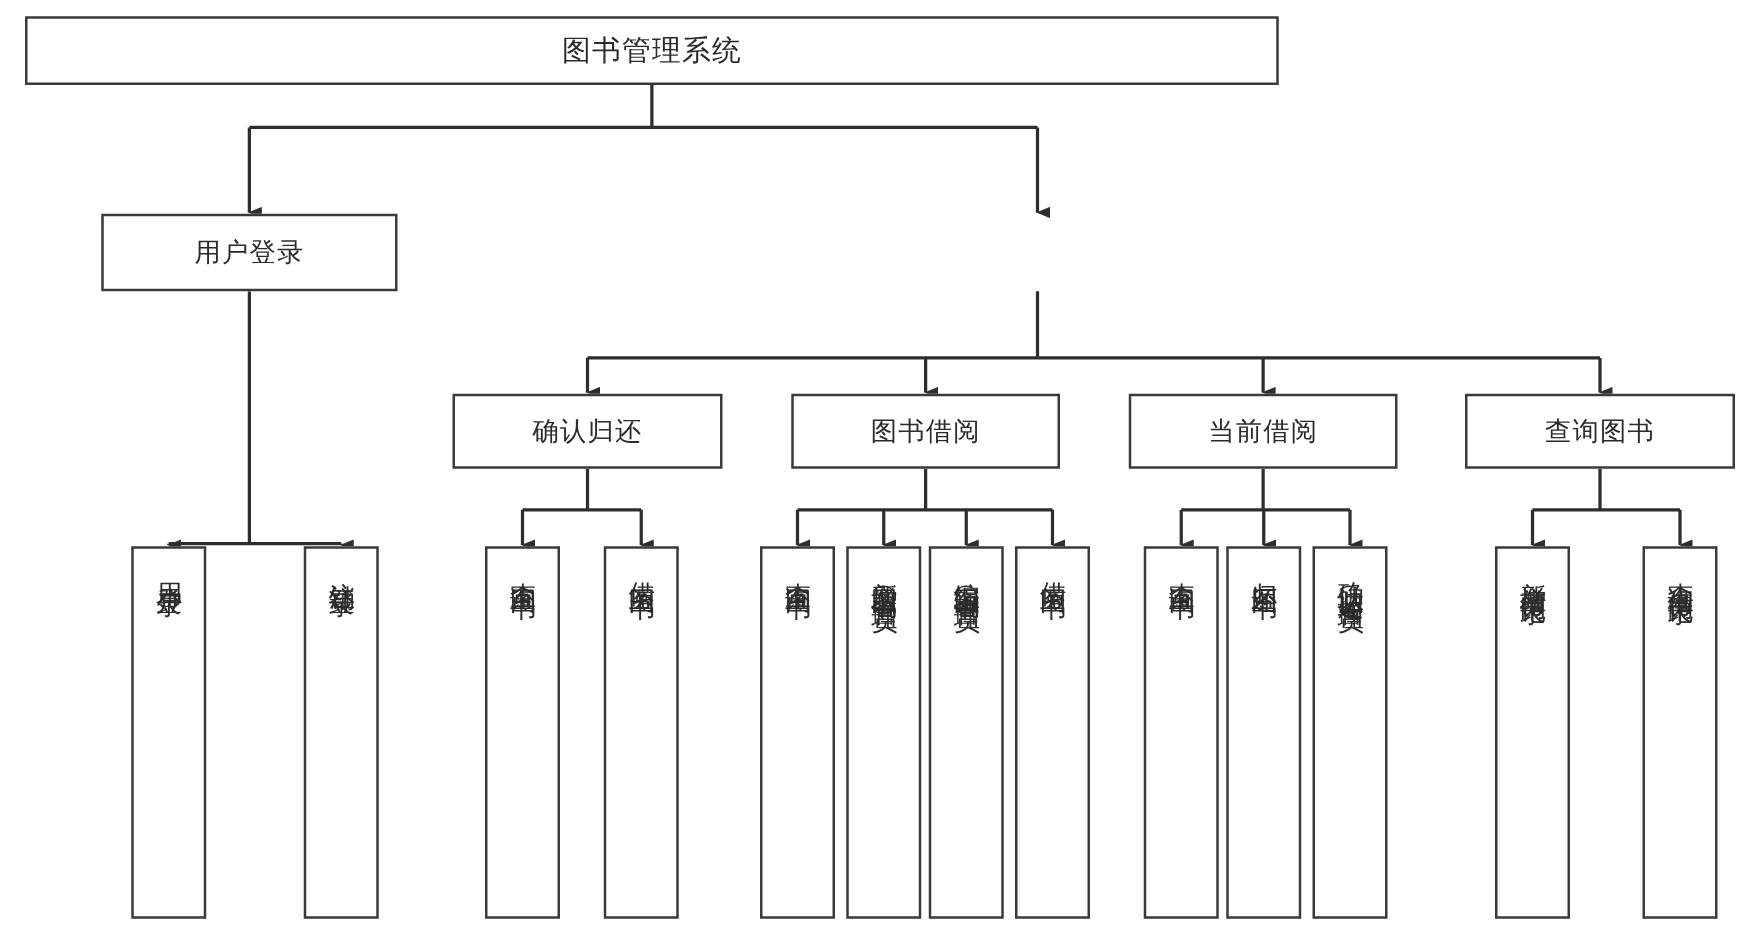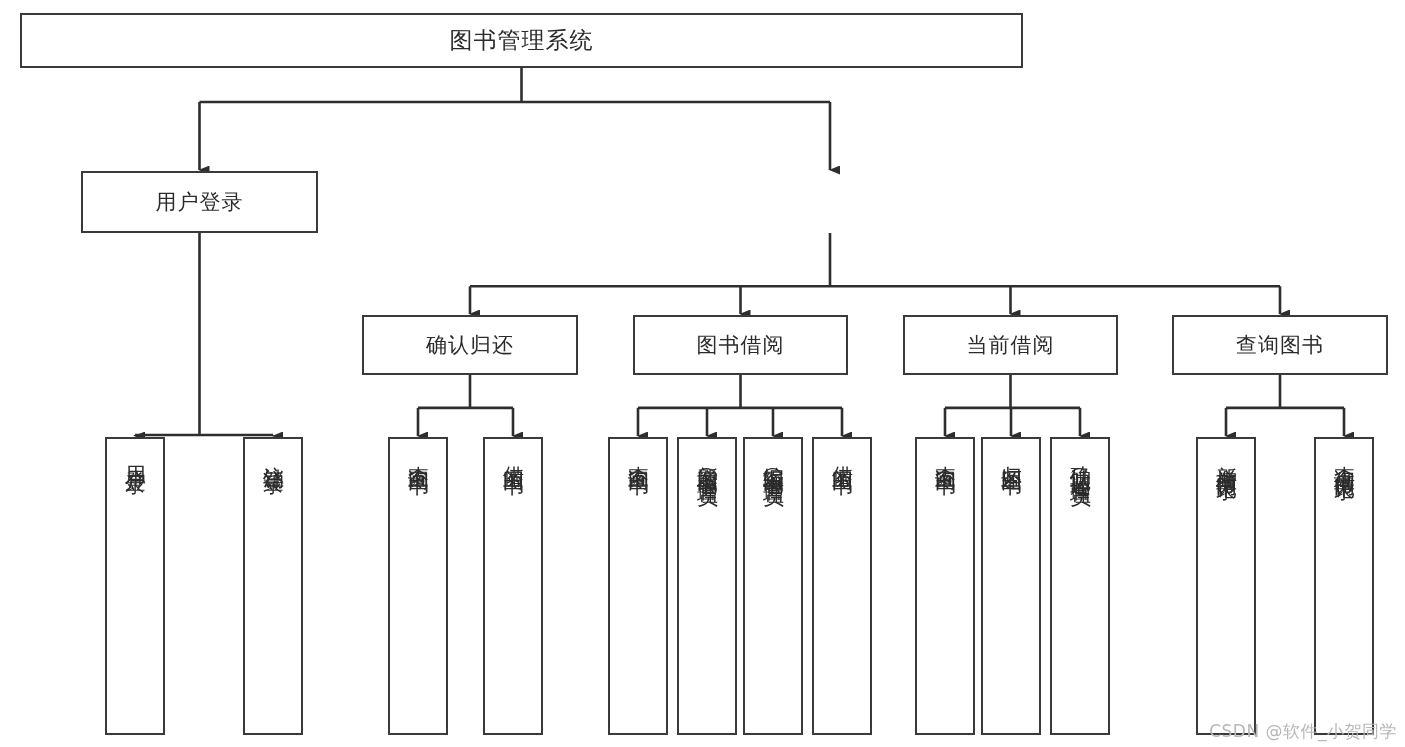--- a/index.html
+++ b/index.html
@@ -179,14 +179,13 @@
   <div class="node leaf" style="left:1050px; top:437px; width:60px; height:298px;">
     <span class="vlabel">确认归还（管理员）</span>
   </div>
   <div class="node leaf" style="left:1196px; top:437px; width:60px; height:298px;">
     <span class="vlabel">新增借阅记录</span>
   </div>
   <div class="node leaf" style="left:1314px; top:437px; width:60px; height:298px;">
     <span class="vlabel">查询借阅记录</span>
   </div>
 
-  <div id="watermark">CSDN @软件_小贺同学</div>
 </div>
 
 </body></html>

